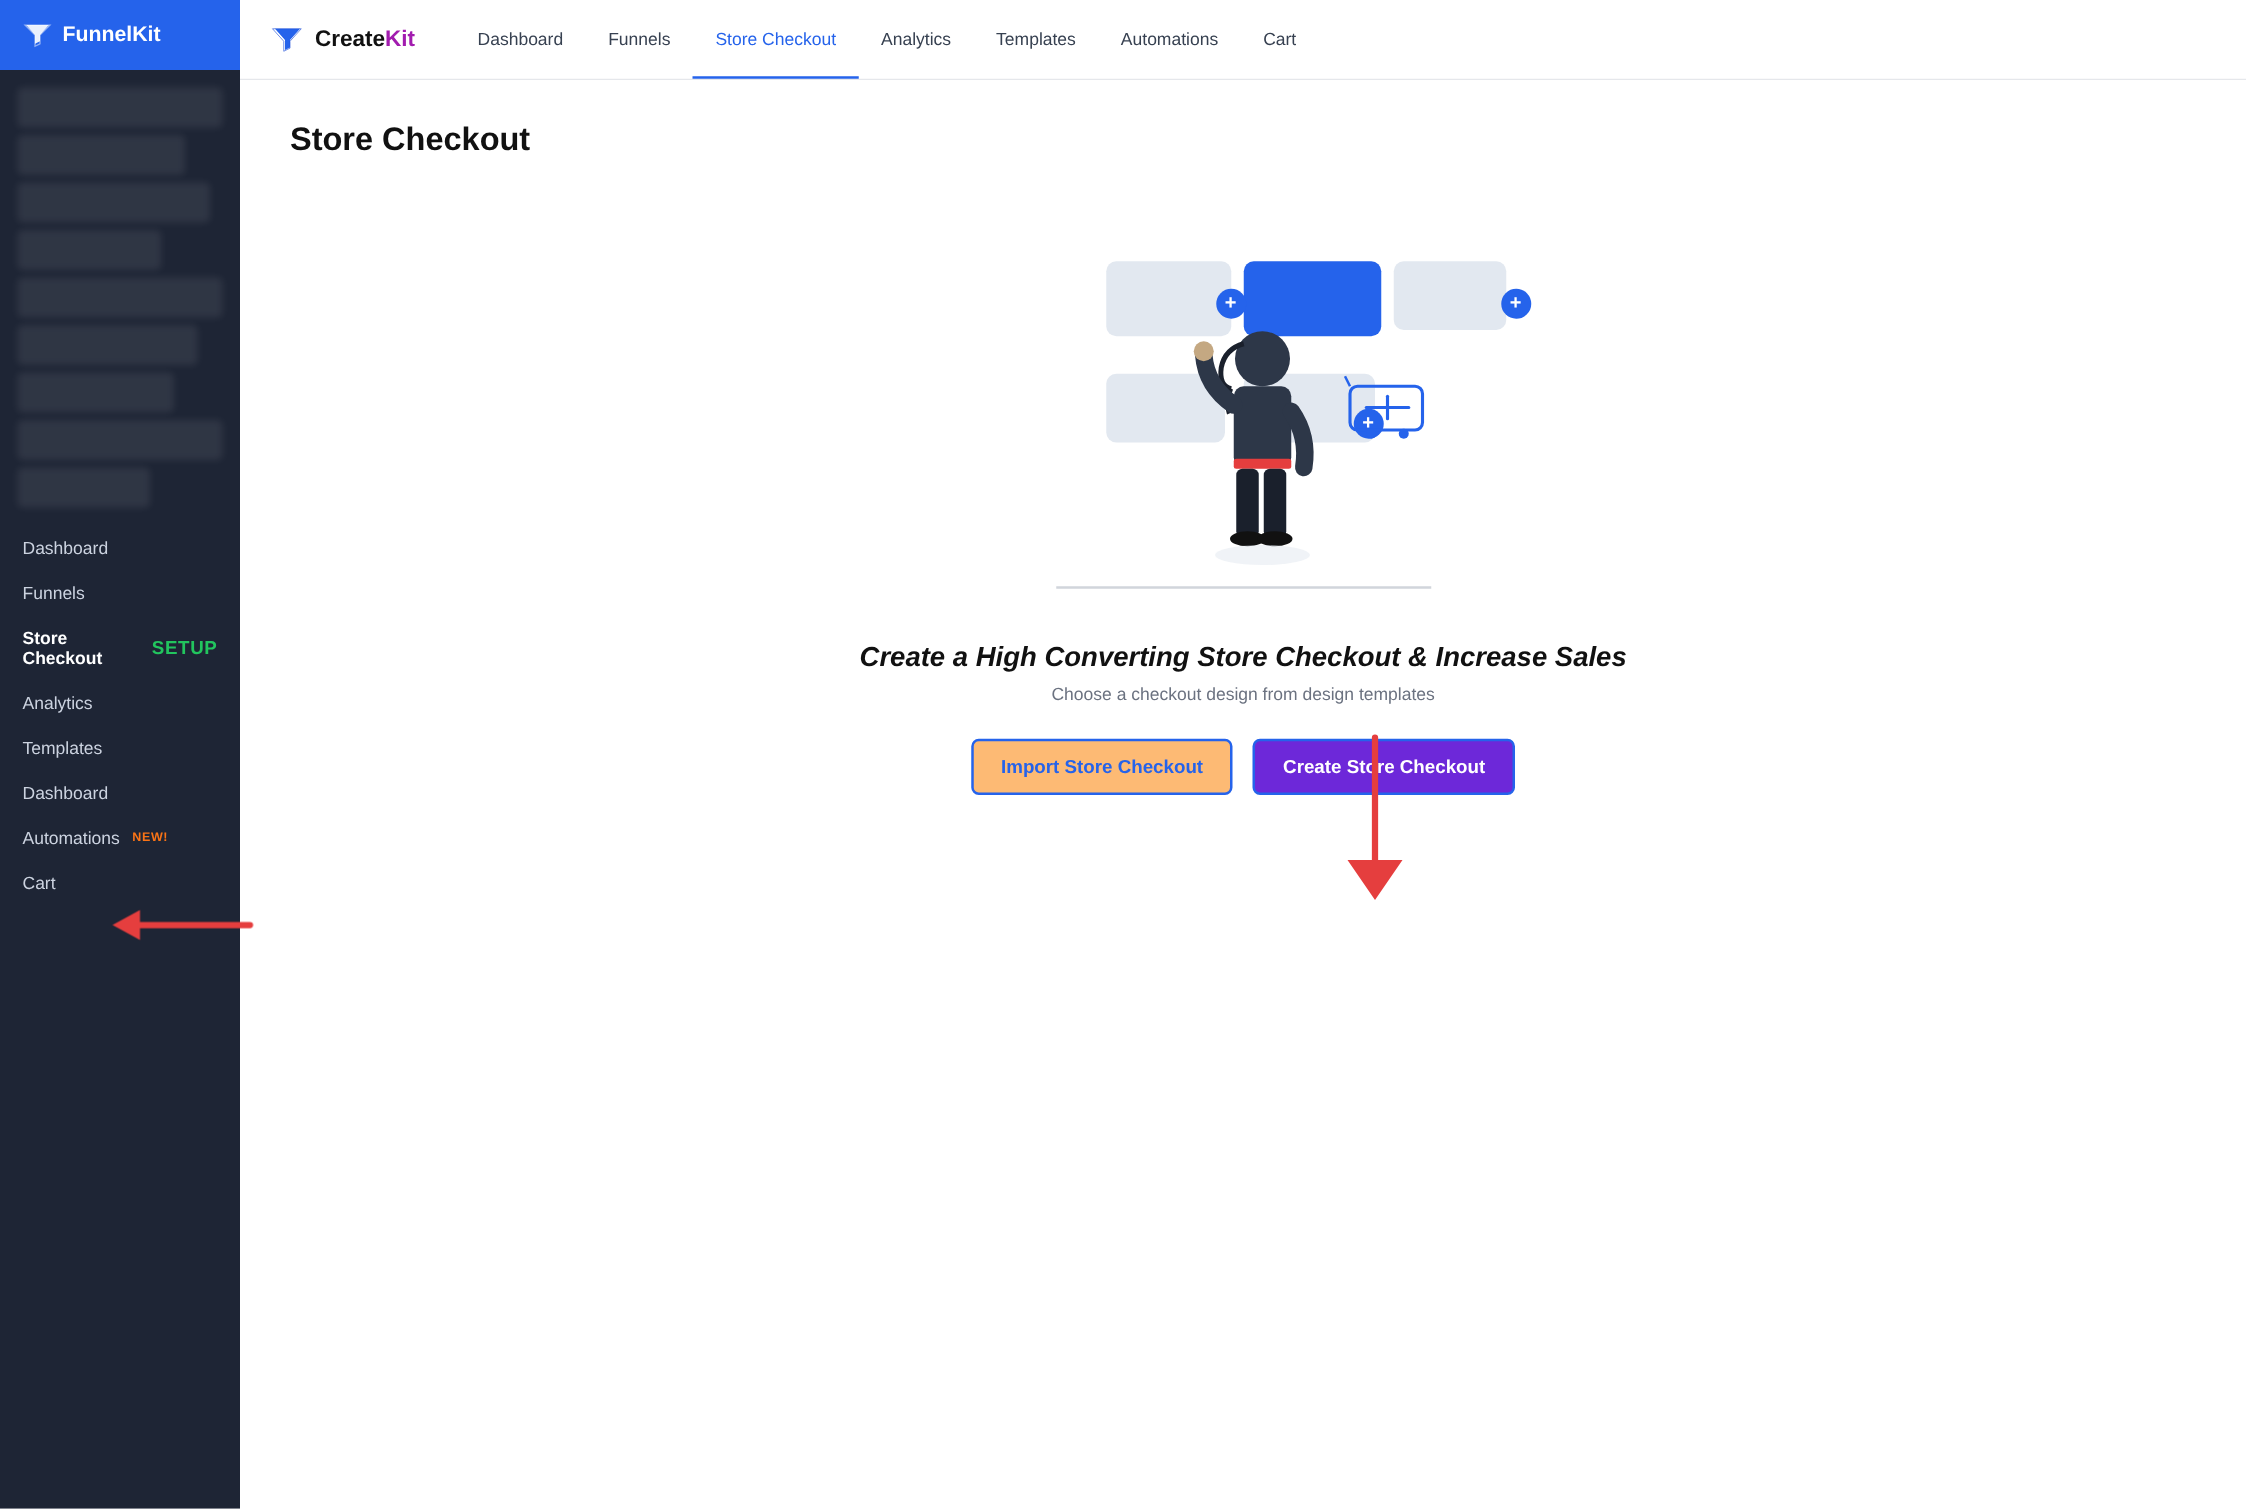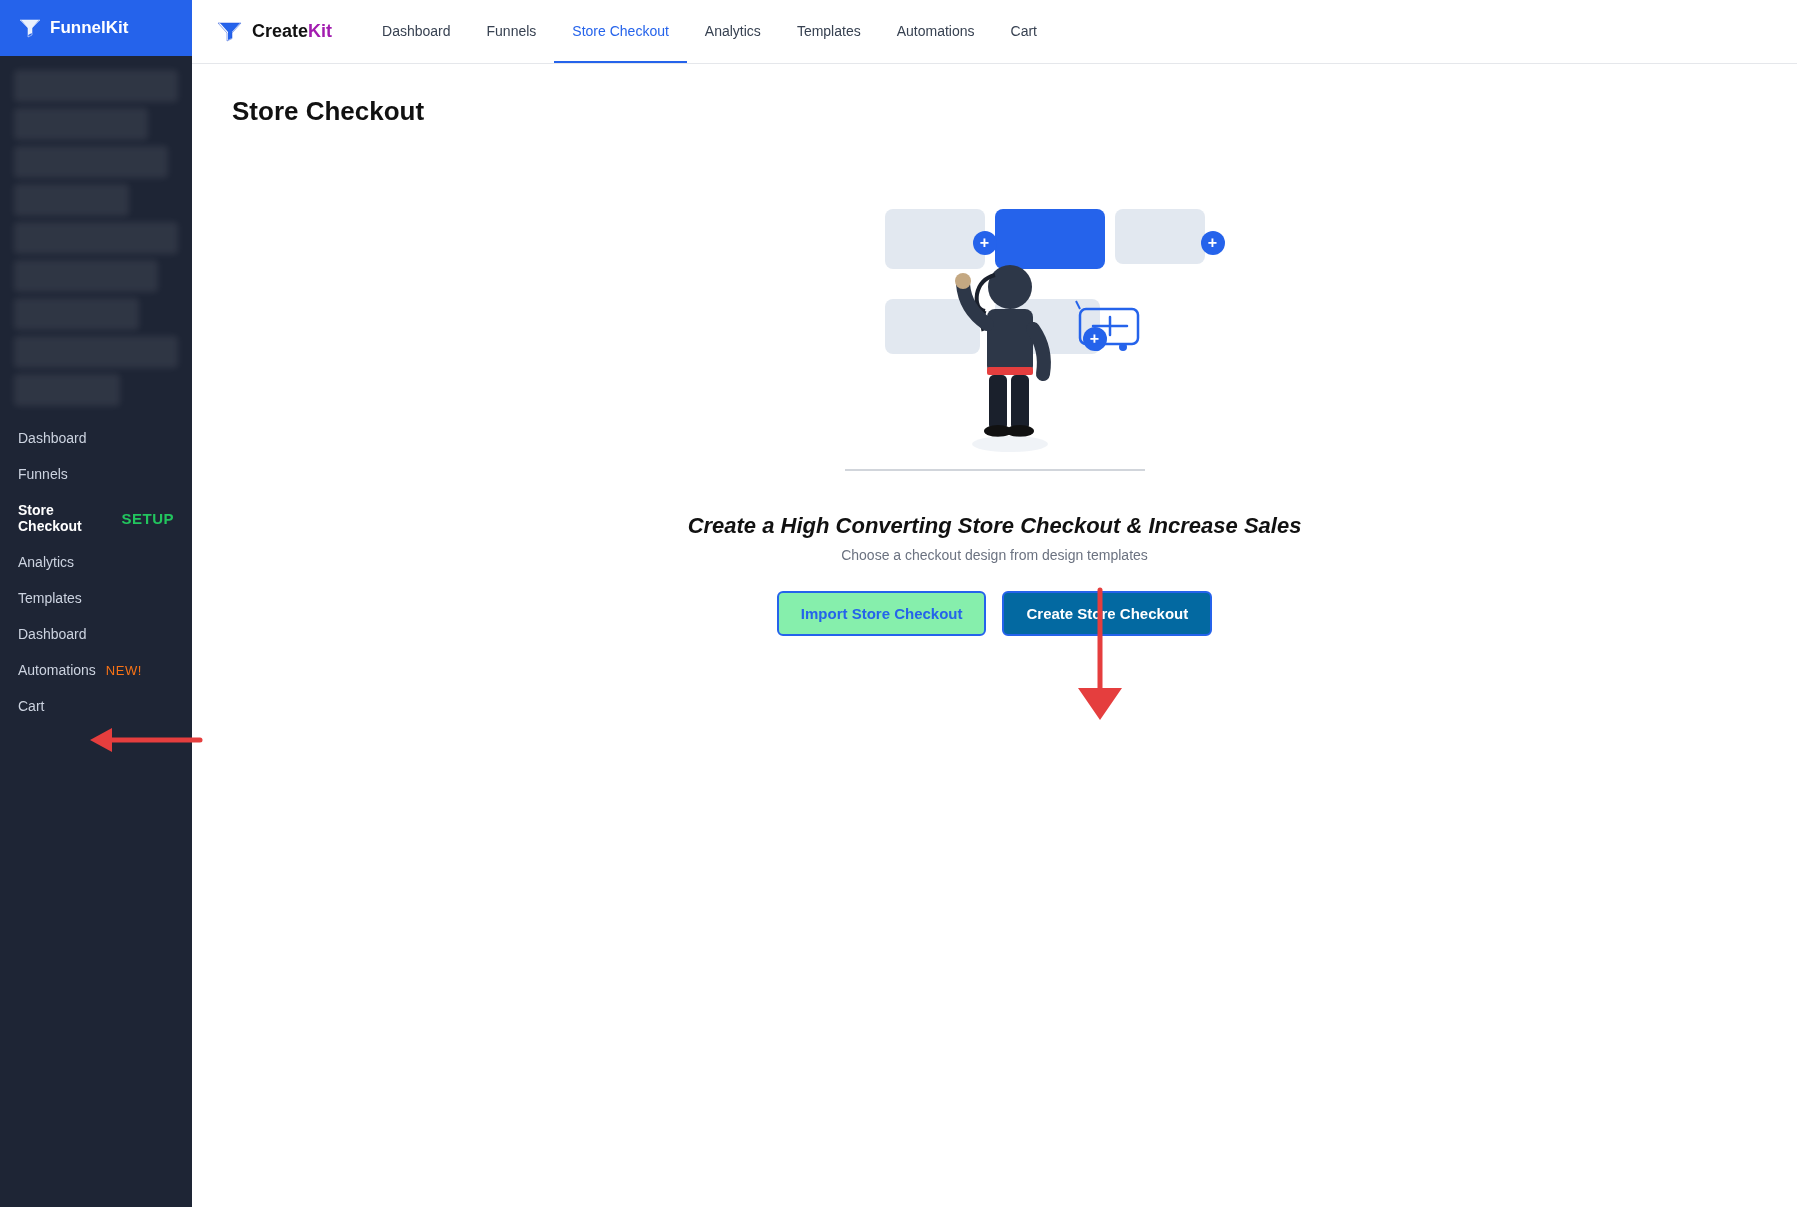--- a/index.html
+++ b/index.html
@@ -58,22 +58,22 @@
       font-weight: 700;
     }
     .sidebar-badge-setup {
       font-size: 15px;
       font-weight: 700;
       color: #22c55e;
       margin-left: 4px;
       letter-spacing: 0.5px;
     }
     .sidebar-badge-new {
-      font-size: 13px;
-      font-weight: 400;
+      font-size: 10px;
+      font-weight: 700;
       color: #f97316;
       margin-left: 4px;
       letter-spacing: 0.5px;
     }
 
     
     .main {
       flex: 1;
       display: flex;
       flex-direction: column;
@@ -224,31 +224,31 @@
       margin-bottom: 28px;
     }
     .action-buttons {
       display: flex;
       gap: 16px;
       align-items: center;
     }
     .btn-import {
       padding: 12px 22px;
       border: 2px solid #2563eb;
-      background: #86efac;
+      background: #fdba74;
       color: #2563eb;
       font-size: 15px;
       font-weight: 600;
       border-radius: 6px;
       cursor: pointer;
     }
     .btn-create {
       padding: 12px 22px;
       border: 2px solid #2563eb;
-      background: #0369a1;
+      background: #6d28d9;
       color: #fff;
       font-size: 15px;
       font-weight: 700;
       border-radius: 6px;
       cursor: pointer;
     }
 
     
     .arrow-left {
       position: fixed;

